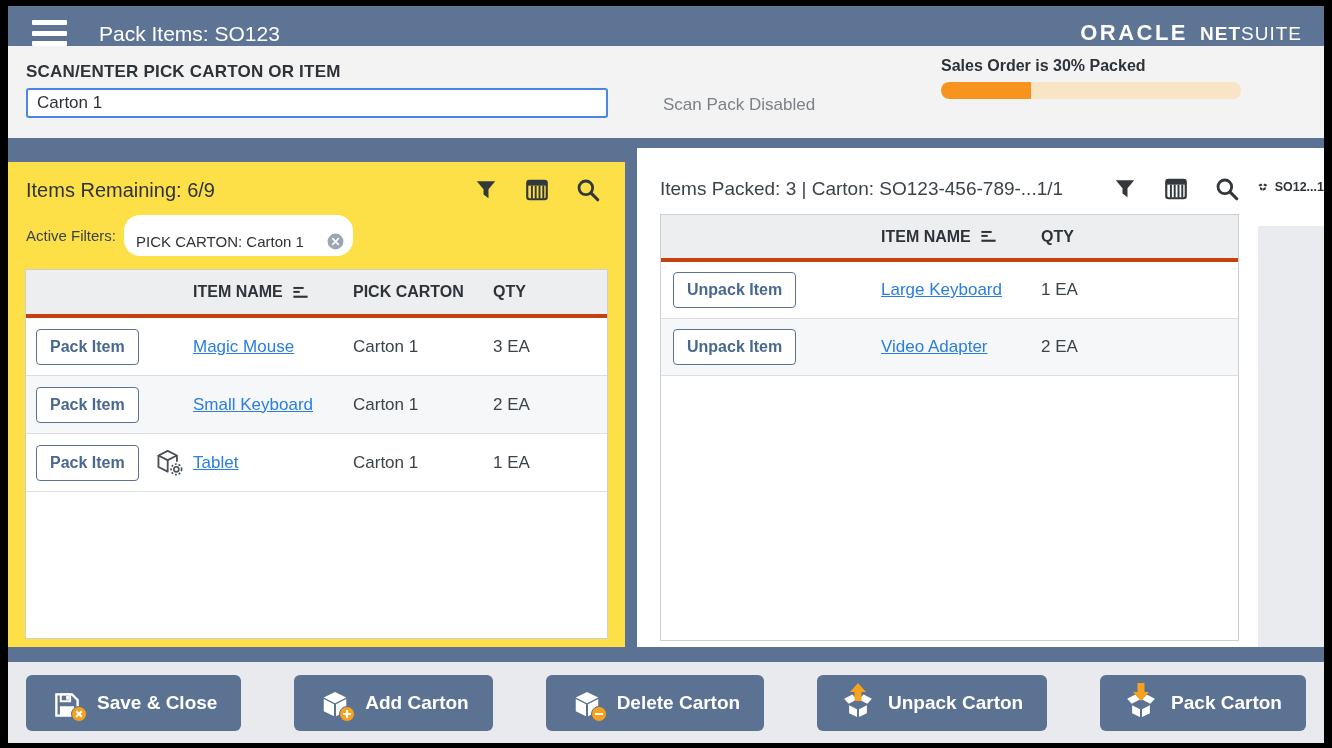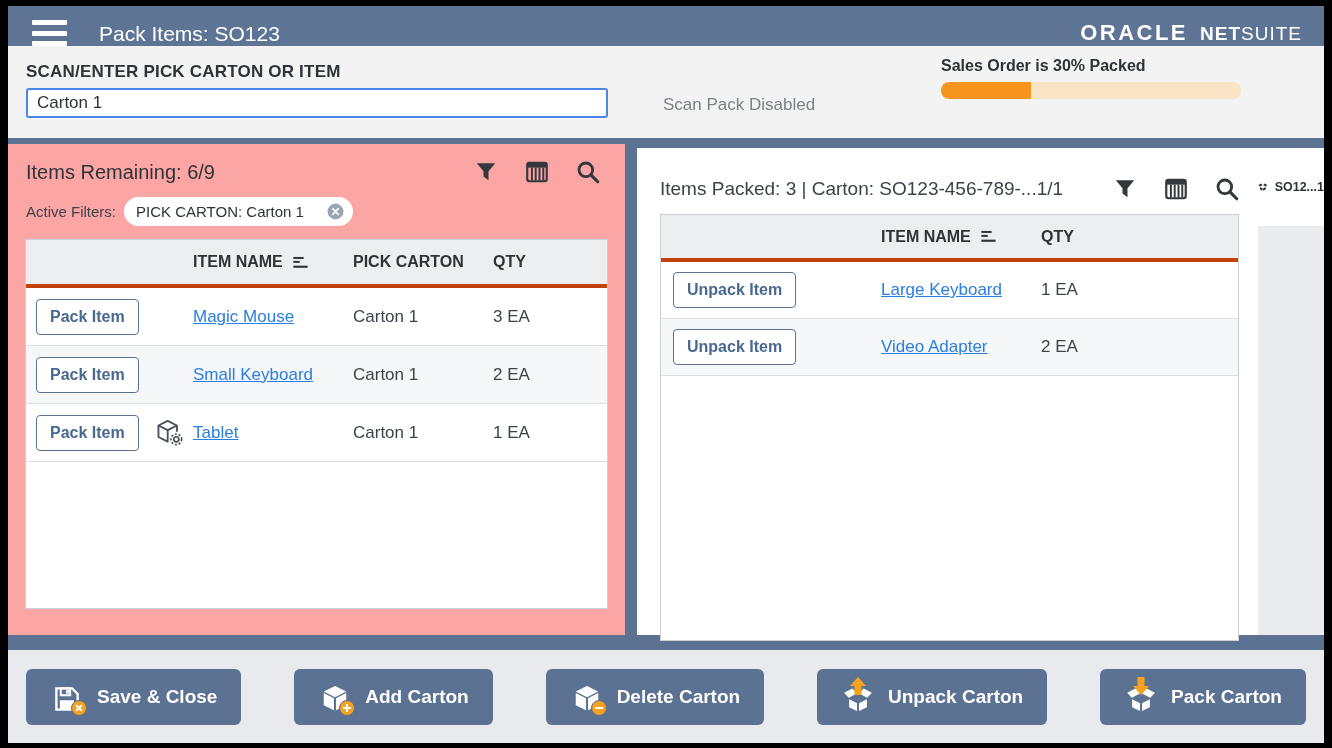--- a/index.html
+++ b/index.html
@@ -22,31 +22,31 @@
   .scan-label { position:absolute; left:18px; top:16px; font-weight:700; font-size:17px; color:#2e3338; letter-spacing:.2px; }
   .scan-input { position:absolute; left:18px; top:42px; width:582px; height:30px; border:2px solid #4a86e8; border-radius:3px; background:#fff; font-size:17px; color:#2e3338; padding:0 9px; font-family:"Liberation Sans", sans-serif; outline:none; }
   .scan-status { position:absolute; left:655px; top:49px; font-size:17px; color:#7b8288; }
   .progress-wrap { position:absolute; left:933px; top:11px; width:300px; }
   .progress-label { font-weight:700; font-size:16px; color:#2e3338; }
   .progress-track { margin-top:7px; height:17px; border-radius:8px; background:#f9e4c6; overflow:hidden; }
   .progress-fill { height:100%; background:#f7941d; border-radius:8px 0 0 8px; }
 
   
   .main { flex:1 1 auto; background:#5b7292; position:relative; }
-  .panel-left { position:absolute; left:0; top:6px; bottom:15px; width:617px; background:#fca5a5; }
+  .panel-left { position:absolute; left:0; top:24px; bottom:15px; width:617px; background:#fde047; }
   .panel-right { position:absolute; left:629px; right:0; top:10px; bottom:15px; background:#fff; }
 
   .panel-hdr { display:flex; align-items:center; padding:15px 24px 0 18px; }
   .panel-title { font-size:20px; color:#2e3338; }
   .hdr-icons { margin-left:auto; display:flex; align-items:center; gap:25px; }
   .hdr-icons svg { width:26px; height:26px; color:#33383d; cursor:pointer; display:block; }
 
   .filters-row { display:flex; align-items:center; padding:12px 0 0 18px; }
   .filters-label { font-size:15px; color:#3c4349; }
-  .chip { margin-left:8px; background:#fff; border-radius:16px; padding:5px 8px 5px 12px; display:flex; align-items:center; gap:22px; cursor:pointer;justify-content:flex-end; }
+  .chip { margin-left:8px; background:#fff; border-radius:16px; padding:17px 8px 5px 12px; display:flex; align-items:center; gap:22px; cursor:pointer;justify-content:flex-end; }
   .chip-text { font-size:15px; color:#2e3338; }
   .chip svg { width:19px; height:19px; display:block; }
 
   .table-card { background:#fff; border:1px solid #ccd0d5; }
   .tc-left { margin:13px 17px 0 17px; height:370px; }
   .thead { background:#eceef0; border-bottom:4px solid #c2410c; display:grid; align-items:center; font-weight:700; font-size:16px; color:#2e3338; }
   .thead-left { grid-template-columns:167px 160px 140px 1fr; height:48px; }
   .trow { display:grid; align-items:center; border-bottom:1px solid #dcdfe2; font-size:17px; color:#3c4349; background:#fff; }
   .trow-left { grid-template-columns:167px 160px 140px 1fr; height:58px; }
   .trow.alt { background:#f6f7f8; }
@@ -63,21 +63,21 @@
   .thead-right { grid-template-columns:220px 160px 1fr; height:47px; }
   .trow-right { grid-template-columns:220px 160px 1fr; height:57px; }
   .trow-right .row-btn { margin-left:12px; }
 
   .carton-strip { position:absolute; top:0; right:0; bottom:0; width:66px; background:#e9ebee; }
   .carton-tab { background:#fff; height:78px; display:flex; flex-direction:row; align-items:center; justify-content:center; gap:7px; cursor:pointer; }
   .carton-tab svg { width:27px; height:24px; color:#2e3338; }
   .carton-tab-label { font-size:12.5px; font-weight:700; color:#2e3338; }
 
   
-  .footer { height:93px; background:#e9eaed; flex:0 0 auto; display:flex; align-items:center; justify-content:space-between; padding:0 18px; }
+  .footer { height:81px; background:#e9eaed; flex:0 0 auto; display:flex; align-items:center; justify-content:space-between; padding:0 18px; }
   .fbtn { height:56px; background:#5b7292; border:none; border-radius:6px; display:flex; align-items:center; gap:13px; padding:0 24px; cursor:pointer; color:#fff; font-weight:700; font-size:19px; font-family:"Liberation Sans", sans-serif; }
   .fbtn-icon { position:relative; width:34px; height:32px; flex:0 0 auto; }
   .fbtn-icon svg.main-glyph { position:absolute; left:50%; bottom:-1px; transform:translateX(-50%); width:30px; height:30px; color:#fff; }
   .badge { position:absolute; right:-3px; bottom:-3px; width:16px; height:16px; background:#f6a21e; border-radius:50%; border:1.5px solid #5b7292; }
   .badge i { position:absolute; background:#fff; }
   .badge.bx i.a { left:6px; top:3px; width:2px; height:8px; transform:rotate(45deg); }
   .badge.bx i.b { left:6px; top:3px; width:2px; height:8px; transform:rotate(-45deg); }
   .badge.bplus i.a { left:6px; top:3px; width:2px; height:8px; }
   .badge.bplus i.b { left:3px; top:6px; width:8px; height:2px; }
   .badge.bminus i.a { left:3px; top:6px; width:8px; height:2px; }

